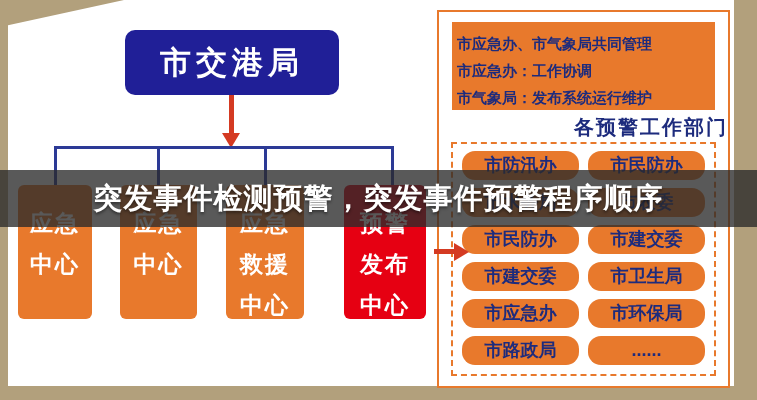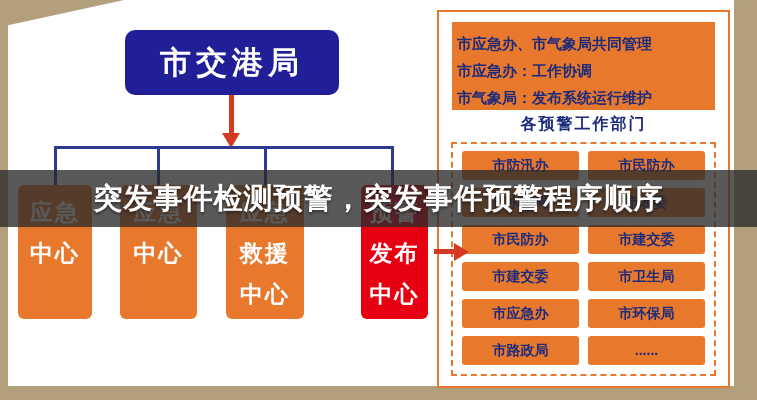--- a/index.html
+++ b/index.html
@@ -25,39 +25,39 @@
   .adh { position:absolute; left:222px; top:133px; width:0; height:0;
          border-left:9px solid transparent; border-right:9px solid transparent;
          border-top:15px solid var(--redarrow,#d43a22); }
   .hline { position:absolute; left:54px; top:146px; width:339px; height:3px; background:var(--line,#2c3a96); }
   .stub  { position:absolute; top:146px; width:3px; height:40px; background:var(--line,#2c3a96); }
   .s1{left:54px} .s2{left:157px} .s3{left:264px} .s4{left:391px}
 
   
   .center-box { position:absolute; top:185px; height:134px; border-radius:6px;
     background:var(--orange,#e8792c); color:#fff; font-weight:bold; font-size:23px;
-    text-align:center; padding-top:7px; letter-spacing:2px; }
+    text-align:center; padding-top:18px; letter-spacing:2px; }
   .center-box span { display:block; line-height:41px; }
   .cb1{left:18px;width:74px} .cb2{left:120px;width:77px} .cb3{left:226px;width:78px}
-  .cb4{left:361px;width:67px;background:var(--red,#e60012)}
+  .cb4{left:344px;width:82px;background:var(--red,#e60012)}
 
   
   .panel { position:absolute; left:437px; top:10px; width:293px; height:378px;
     background:#fff; border:2px solid var(--orange,#e8792c); }
   .mgmt { position:absolute; left:13px; top:10px; right:13px; height:88px;
     background:var(--orange,#e8792c); border-radius:0; padding:8px 5px 0; }
   .mgmt-line { font-size:15px; font-weight:bold; color:var(--ink,#1d2b7d);
     line-height:27px; white-space:nowrap; }
-  .dept-title { position:absolute; left:0; right:0; top:102px; text-align:center;
-    font-size:16px; font-weight:bold; color:var(--ink,#1d2b7d); letter-spacing:2px; }
+  .dept-title { position:absolute; left:0; right:0; top:102px; text-align:right;
+    font-size:20px; font-weight:bold; color:var(--ink,#1d2b7d); letter-spacing:2px; }
   .dept-grid { position:absolute; left:12px; top:130px; width:265px; height:234px;
     border:2px dashed var(--orange,#e8792c); display:grid;
     grid-template-columns:1fr 1fr; grid-auto-rows:29px; gap:8px 9px; padding:7px 9px; }
-  .dept-cell { background:var(--orange,#e8792c); border-radius:3px; color:var(--ink,#1d2b7d);
-    font-weight:bold; font-size:14px; text-align:center; line-height:29px; overflow:hidden; }
+  .dept-cell { background:var(--orange,#e8792c); border-radius:13px; color:var(--ink,#1d2b7d);
+    font-weight:bold; font-size:18px; text-align:center; line-height:29px; overflow:hidden; }
 
   
   .arl { position:absolute; left:434px; top:249px; width:22px; height:5px; background:var(--redarrow,#d43a22); }
   .arh { position:absolute; left:454px; top:243px; width:0; height:0;
          border-top:9px solid transparent; border-bottom:9px solid transparent;
          border-left:15px solid var(--redarrow,#d43a22); }
 
   
   .banner { position:absolute; left:0; top:170px; width:757px; height:57px;
     background:var(--banner,rgba(42,42,42,0.78)); display:flex; align-items:center;

